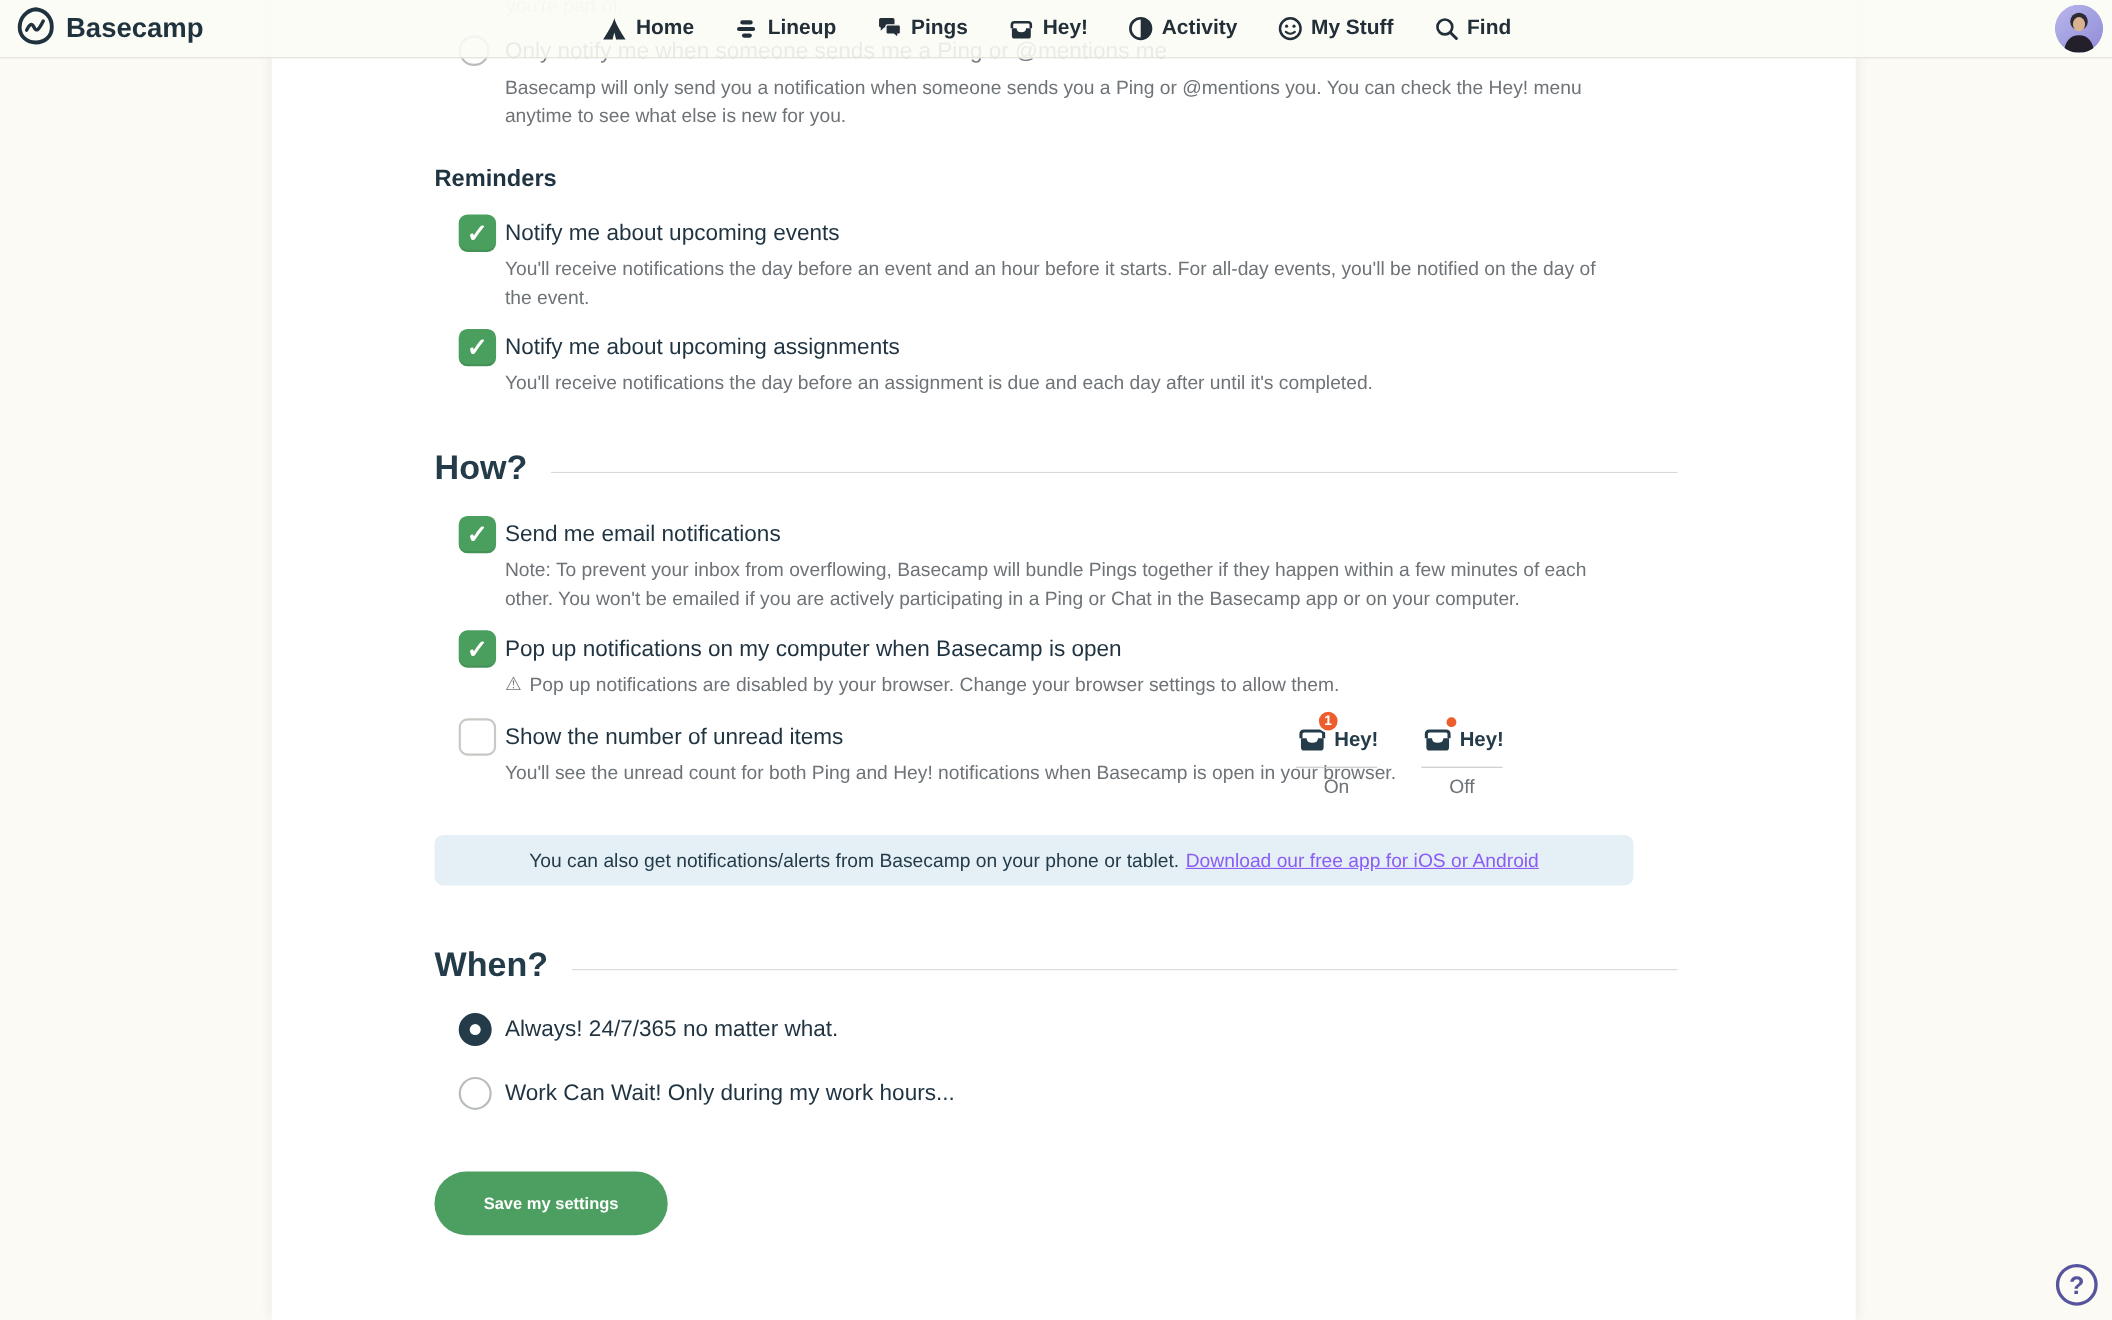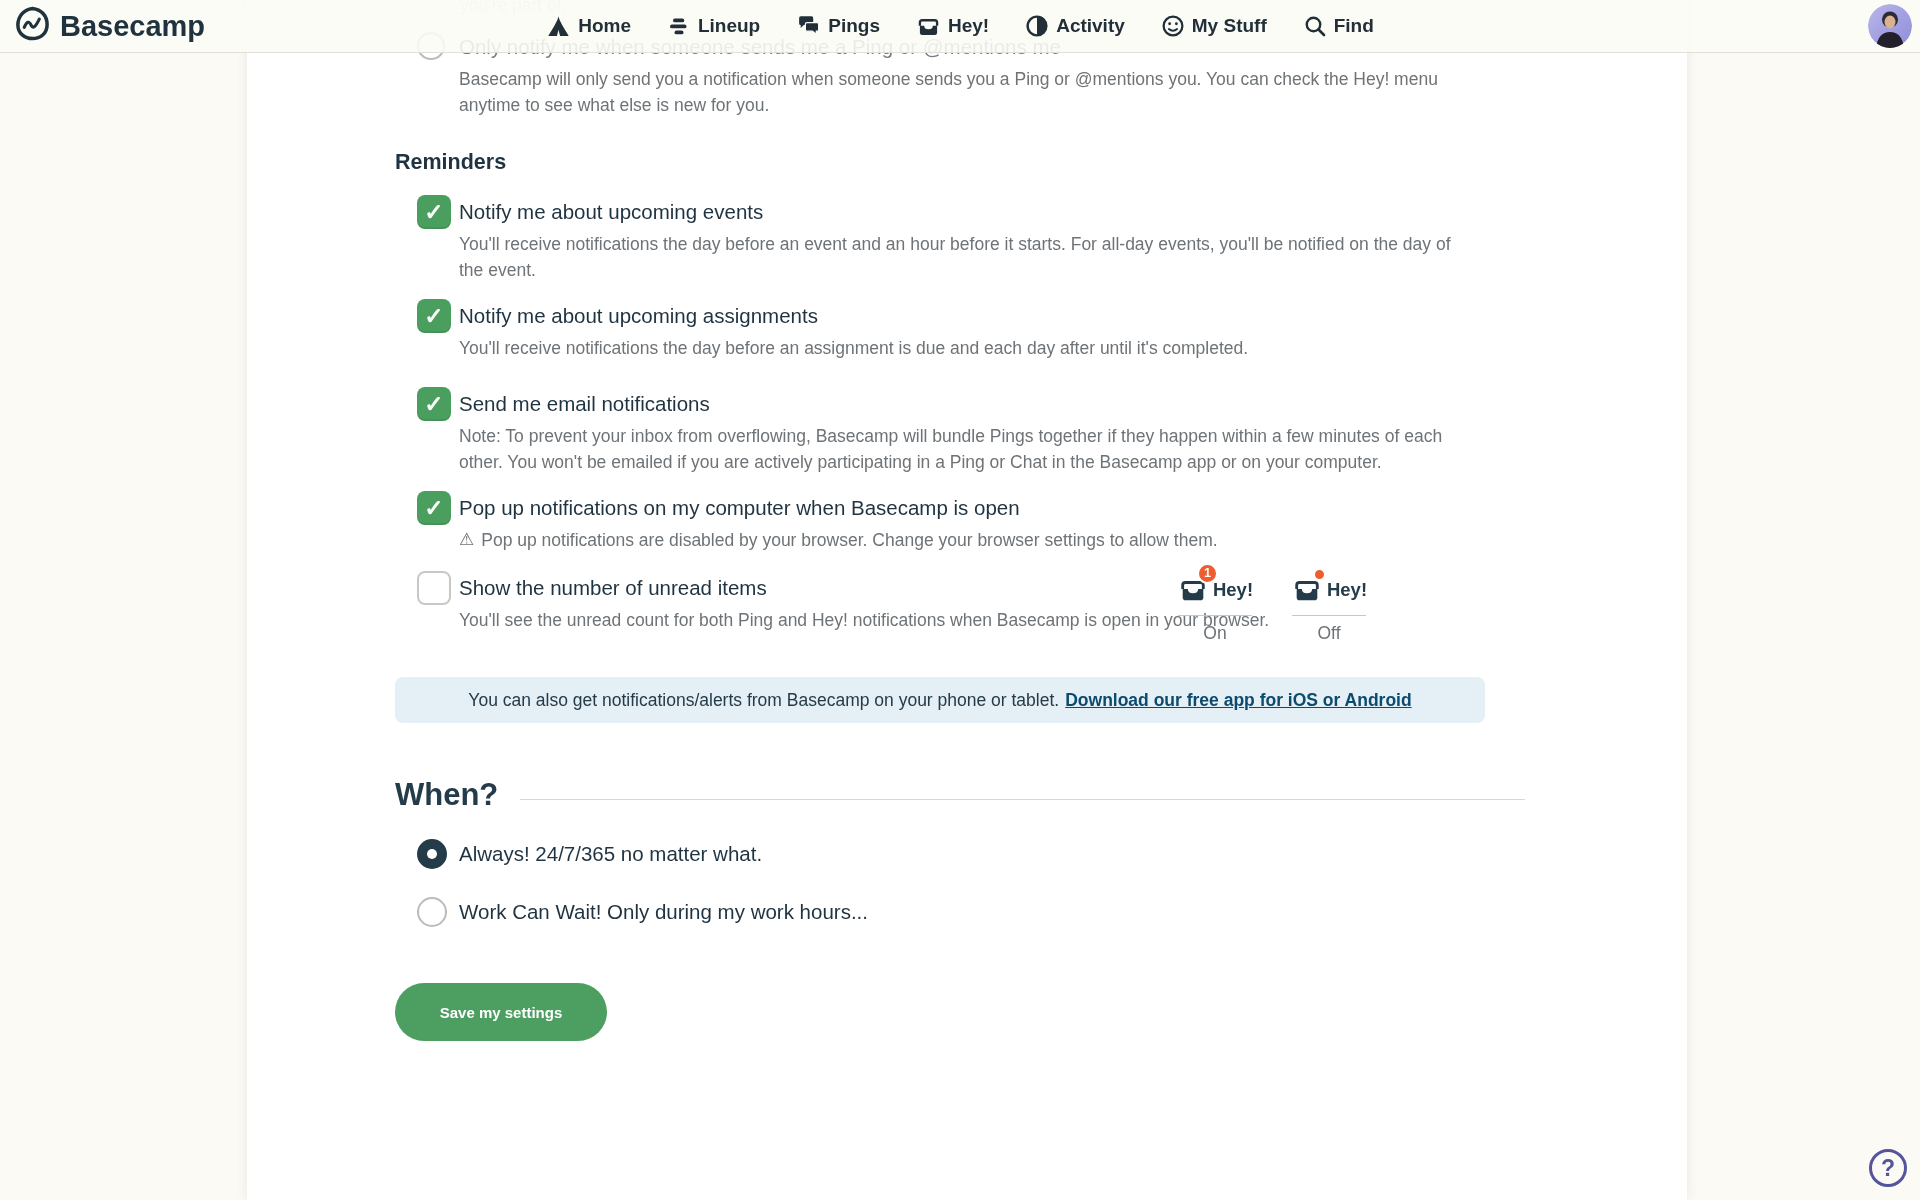--- a/index.html
+++ b/index.html
@@ -85,21 +85,21 @@
     background:#ed5d2d; border:2px solid #fff; border-radius:50%;
   }
 
   
   .banner {
     margin-top:44px; width:1090px; height:46px;
     background:#e4eff6; border-radius:8px;
     display:flex; align-items:center; justify-content:center; gap:6px;
     font-size:17.5px; color:#243b49;
   }
-  .banner a { color:#0c4a6e; text-decoration:underline; cursor:pointer;font-weight:bold; }
+  .banner a { color:#8b5cf6; text-decoration:underline; cursor:pointer; }
 
   
   .when-opt { position:relative; padding-left:64px; margin-top:24px; height:34px; }
   .when-opt .opt-label { line-height:34px; }
 
   
   .save-btn {
     margin-top:54px; margin-left:0; width:212px; height:58px;
     background:#4d9f61; border:none; border-radius:999px;
     color:#ffffff; font-size:15px; font-weight:bold;
@@ -109,21 +109,21 @@
   
   .nav {
     position:absolute; top:0; left:0; width:1920px; height:53px; z-index:10;
     background:rgba(252,251,246,0.87);
     border-bottom:1px solid #e2e0d8;
     display:flex; align-items:center;
   }
   .brand {
     position:absolute; left:14px; top:0; height:53px;
     display:flex; align-items:center; gap:9px;
-    font-size:29px; font-weight:bold; color:#1f323d; cursor:pointer;
+    font-size:25px; font-weight:bold; color:#1f323d; cursor:pointer;
   }
   .nav-items {
     margin:0 auto; display:flex; gap:36px;
     font-size:19px; font-weight:bold; color:#222f38;
   }
   .nav-item { display:flex; align-items:center; gap:7px; cursor:pointer; }
   .nav-item svg { display:block; }
   .avatar {
     position:absolute; right:8px; top:4px; width:44px; height:44px;
     border-radius:50%; overflow:hidden; cursor:pointer;
@@ -161,20 +161,24 @@
       <div class="desc" style="max-width:995px">You'll receive notifications the day before an event and an hour before it starts. For all-day events, you'll be notified on the day of the event.</div>
     </div>
 
     <div class="opt mt-opt2">
       <span class="checkbox checked"><span>✓</span></span>
       <span class="opt-label">Notify me about upcoming assignments</span>
       <div class="desc">You'll receive notifications the day before an assignment is due and each day after until it's completed.</div>
     </div>
 
     
+    <div class="h-big mt-how">
+      <span>How?</span>
+      <span class="rule"></span>
+    </div>
 
     <div class="opt" style="margin-top:26px">
       <span class="checkbox checked"><span>✓</span></span>
       <span class="opt-label">Send me email notifications</span>
       <div class="desc">Note: To prevent your inbox from overflowing, Basecamp will bundle Pings together if they happen within a few minutes of each other. You won't be emailed if you are actively participating in a Ping or Chat in the Basecamp app or on your computer.</div>
     </div>
 
     <div class="opt mt-opt2">
       <span class="checkbox checked"><span>✓</span></span>
       <span class="opt-label">Pop up notifications on my computer when Basecamp is open</span>

